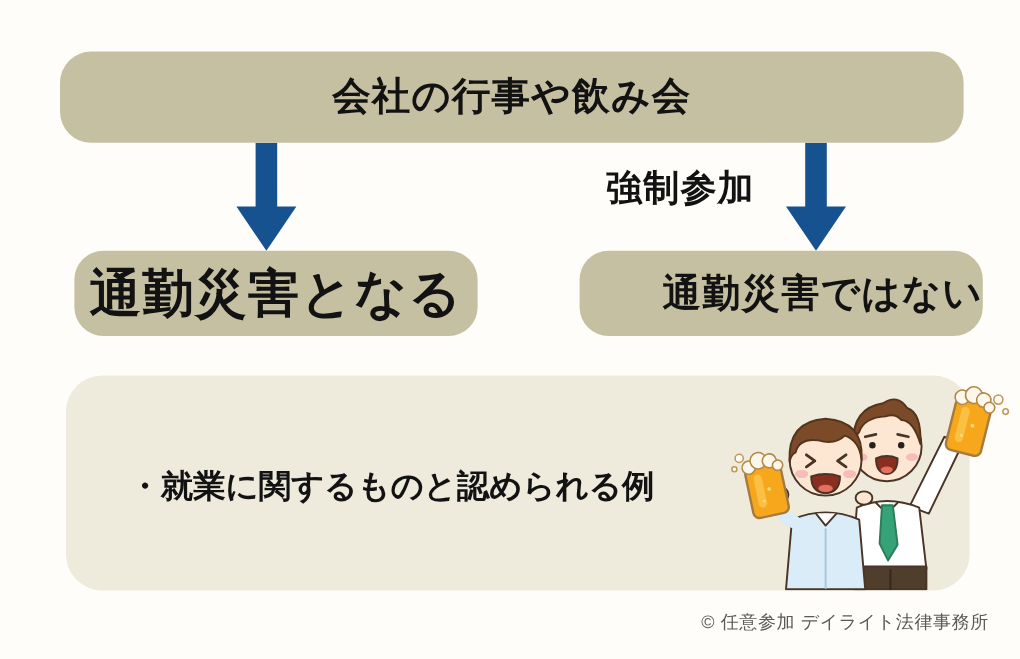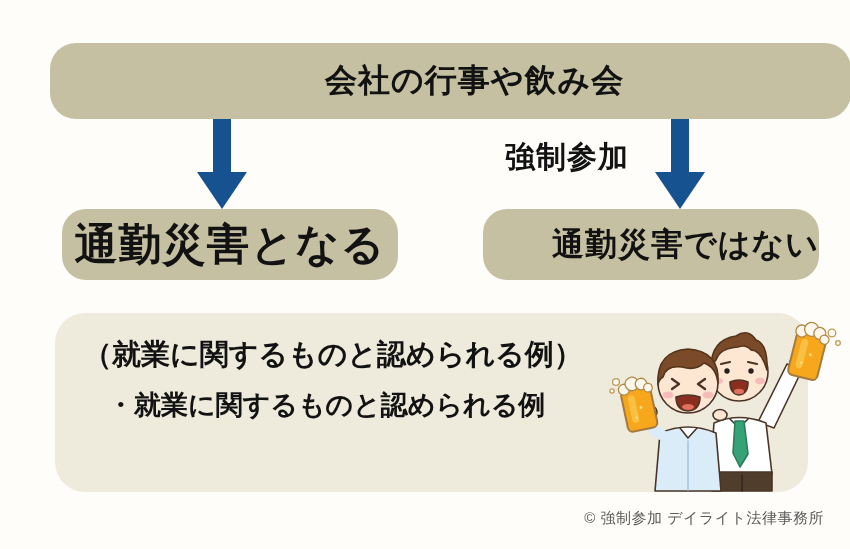--- a/index.html
+++ b/index.html
@@ -7,21 +7,21 @@
     position:relative; width:850px; height:549px;
     background:#fffdf9; overflow:hidden;
     font-family:"Liberation Sans","DejaVu Sans",sans-serif;
     color:#121212;
   }
   .box {
     position:absolute; background:#c6c0a2; border-radius:26px;
     display:flex; align-items:center; justify-content:center;
     font-weight:bold; text-align:center; letter-spacing:1px;
   }
-  .top-box   { left:50px;  top:43px;  width:753px; height:76px; font-size:32px;padding-left:48px; }
+  .top-box   { left:50px;  top:43px;  width:753px; height:76px; font-size:32px; }
   .result-left  { left:62px;  top:209px; width:336px; height:71px; font-size:43px; border-radius:24px; }
   .result-right { left:483px; top:209px; width:336px; height:71px; font-size:32px; border-radius:24px;justify-content:flex-end; }
   .branch-label { position:absolute; font-weight:bold; font-size:30px; letter-spacing:1px; }
   .label-left  { left:40px;  top:137px; }
   .label-right { left:505px; top:137px; }
   .arrow-svg { position:absolute; width:54px; height:90px; }
   .arrow-left  { left:195px; top:119px; }
   .arrow-right { left:653px; top:119px; }
   .examples-box {
     position:absolute; left:55px; top:313px; width:753px; height:179px;
@@ -58,21 +58,20 @@
   </svg>
 
   <div class="box result-left">
     <span>通勤災害となる</span>
   </div>
   <div class="box result-right">
     <span>通勤災害ではない</span>
   </div>
 
   <div class="examples-box">
-    <div class="examples-title">（就業に関するものと認められる例）</div>
     <div class="example-item item-0">・就業に関するものと認められる例</div>
   </div>
 
   <svg class="illustration" viewBox="0 0 235 172">
     <g stroke="#4a3426" stroke-width="1.6" stroke-linejoin="round" stroke-linecap="round">
 
       <g>
         <polygon points="150,102 166,108 194,50 179,44" fill="#ffffff"></polygon>
         <circle cx="188" cy="44" r="6.5" fill="#fde6d2"></circle>
         <path d="M106,103 Q131,92 158,103 L164,154 L102,154 Z" fill="#ffffff"></path>
@@ -136,15 +135,15 @@
         <path d="M64,59 L71,64 L64,69" fill="none" stroke-width="2.4"></path>
         <path d="M97,59 L90,64 L97,69" fill="none" stroke-width="2.4"></path>
         <ellipse cx="60" cy="75" rx="5.5" ry="3.4" fill="#f6bcba" stroke="none"></ellipse>
         <ellipse cx="100" cy="75" rx="5.5" ry="3.4" fill="#f6bcba" stroke="none"></ellipse>
         <path d="M68,77 Q80,73 92,77 Q92,90 80,91 Q68,90 68,77 Z" fill="#8a2f1f"></path>
         <ellipse cx="80" cy="87" rx="6" ry="3" fill="#e2705f" stroke="none"></ellipse>
       </g>
     </g>
   </svg>
 
-  <div class="credit">© 強制参加 デイライト法律事務所</div>
+  <div class="credit">© 任意参加 デイライト法律事務所</div>
 
 </div>
 
 </body></html>

